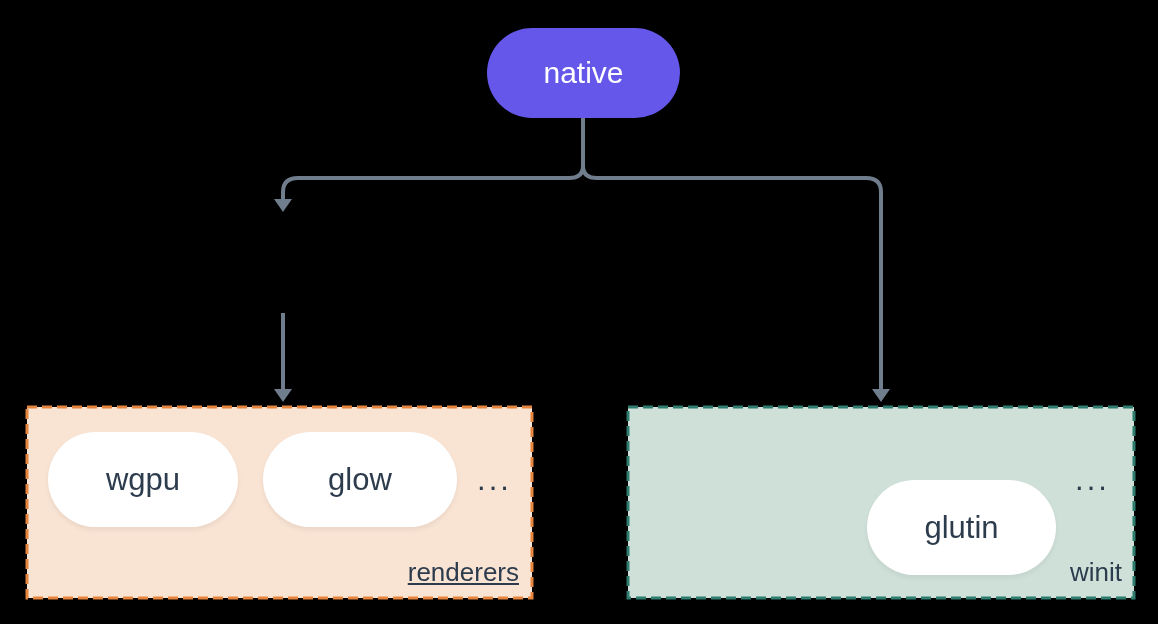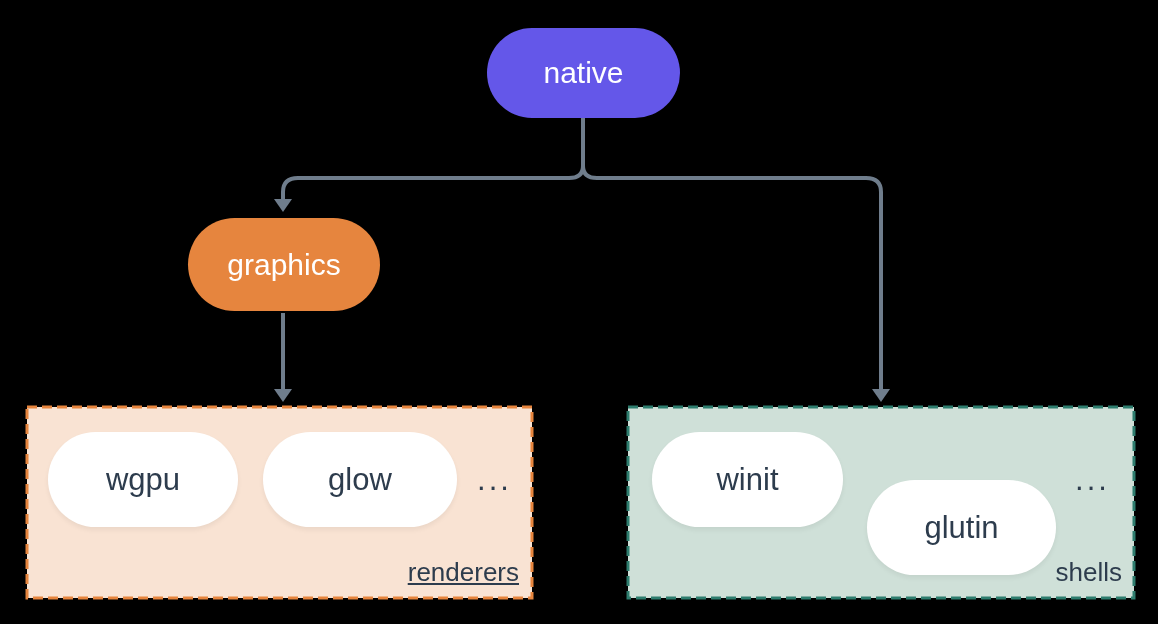--- a/index.html
+++ b/index.html
@@ -48,29 +48,27 @@
     <path class="edge" d="M583,166 Q583,178 597,178 L866,178 Q881,178 881,192 L881,390"></path>
     <path class="edge" d="M283,313 L283,390"></path>
 
     <polygon class="arrowhead" points="274,199 292,199 283,212"></polygon>
     <polygon class="arrowhead" points="872,389 890,389 881,402"></polygon>
     <polygon class="arrowhead" points="274,389 292,389 283,402"></polygon>
   </svg>
 
   <div class="node root" style="left:487px;top:28px;width:193px;height:90px;">native</div>
 
-  <div class="node branch" style="left:188px;top:218px;width:192px;height:93px;">graphics</div>
 
   <div class="group" style="left:27px;top:407px;width:505px;height:191px;">
     <div class="item-pill" style="left:236px;top:25px;width:194px;height:95px;">glow</div>
     <div class="item-pill" style="left:21px;top:25px;width:190px;height:95px;">wgpu</div>
     <div class="dots" style="left:440px;top:25px;width:55px;height:95px;">...</div>
     <div class="group-label" style="right:13px;bottom:10px;text-decoration:underline;">renderers</div>
   </div>
 
   <div class="group" style="left:628px;top:407px;width:506px;height:191px;">
-    <div class="item-pill" style="left:24px;top:25px;width:191px;height:95px;">winit</div>
     <div class="item-pill" style="left:239px;top:25px;width:189px;height:95px;margin-top:48px;">glutin</div>
     <div class="dots" style="left:437px;top:25px;width:55px;height:95px;">...</div>
-    <div class="group-label" style="right:12px;bottom:10px;">shells</div>
+    <div class="group-label" style="right:12px;bottom:10px;">winit</div>
   </div>
 
 </div>
 
 </body></html>

